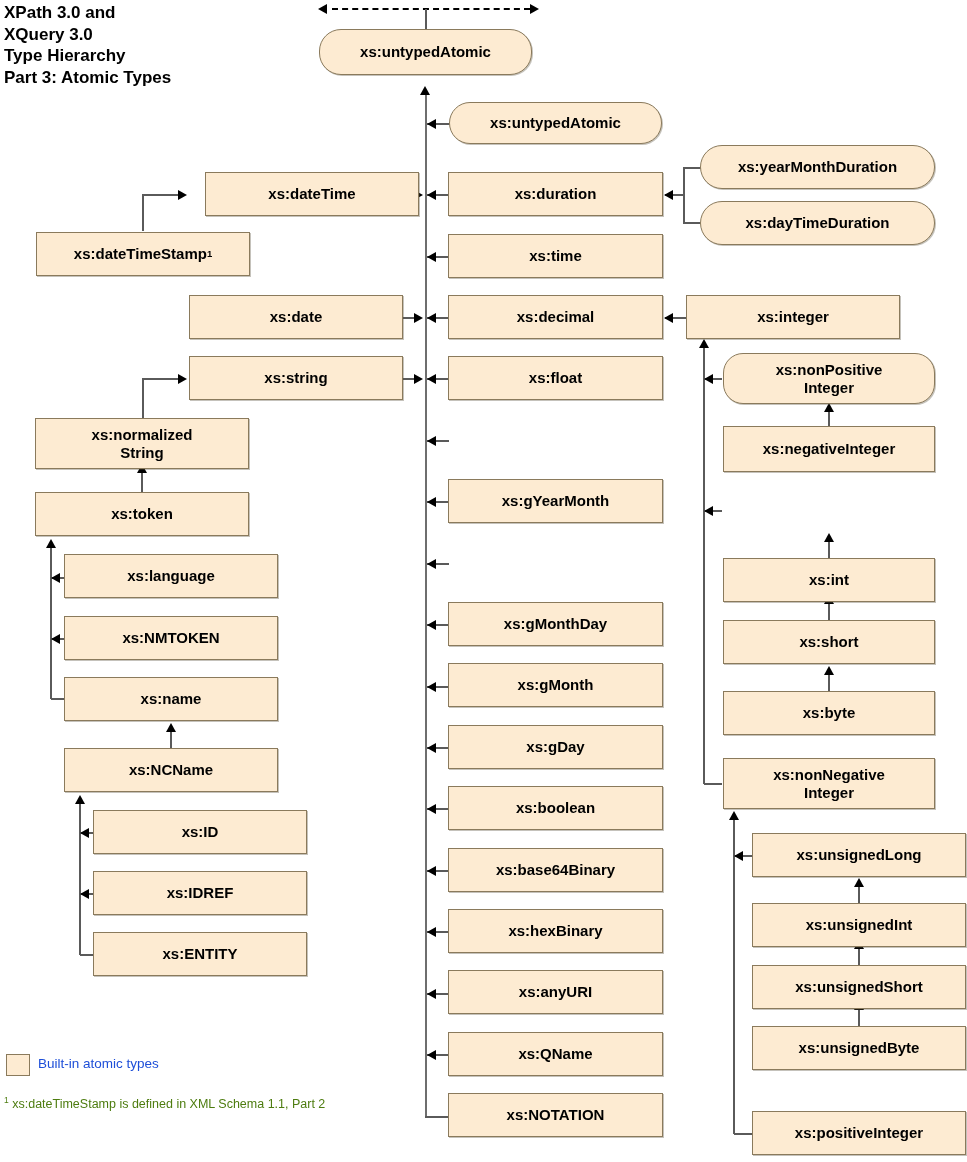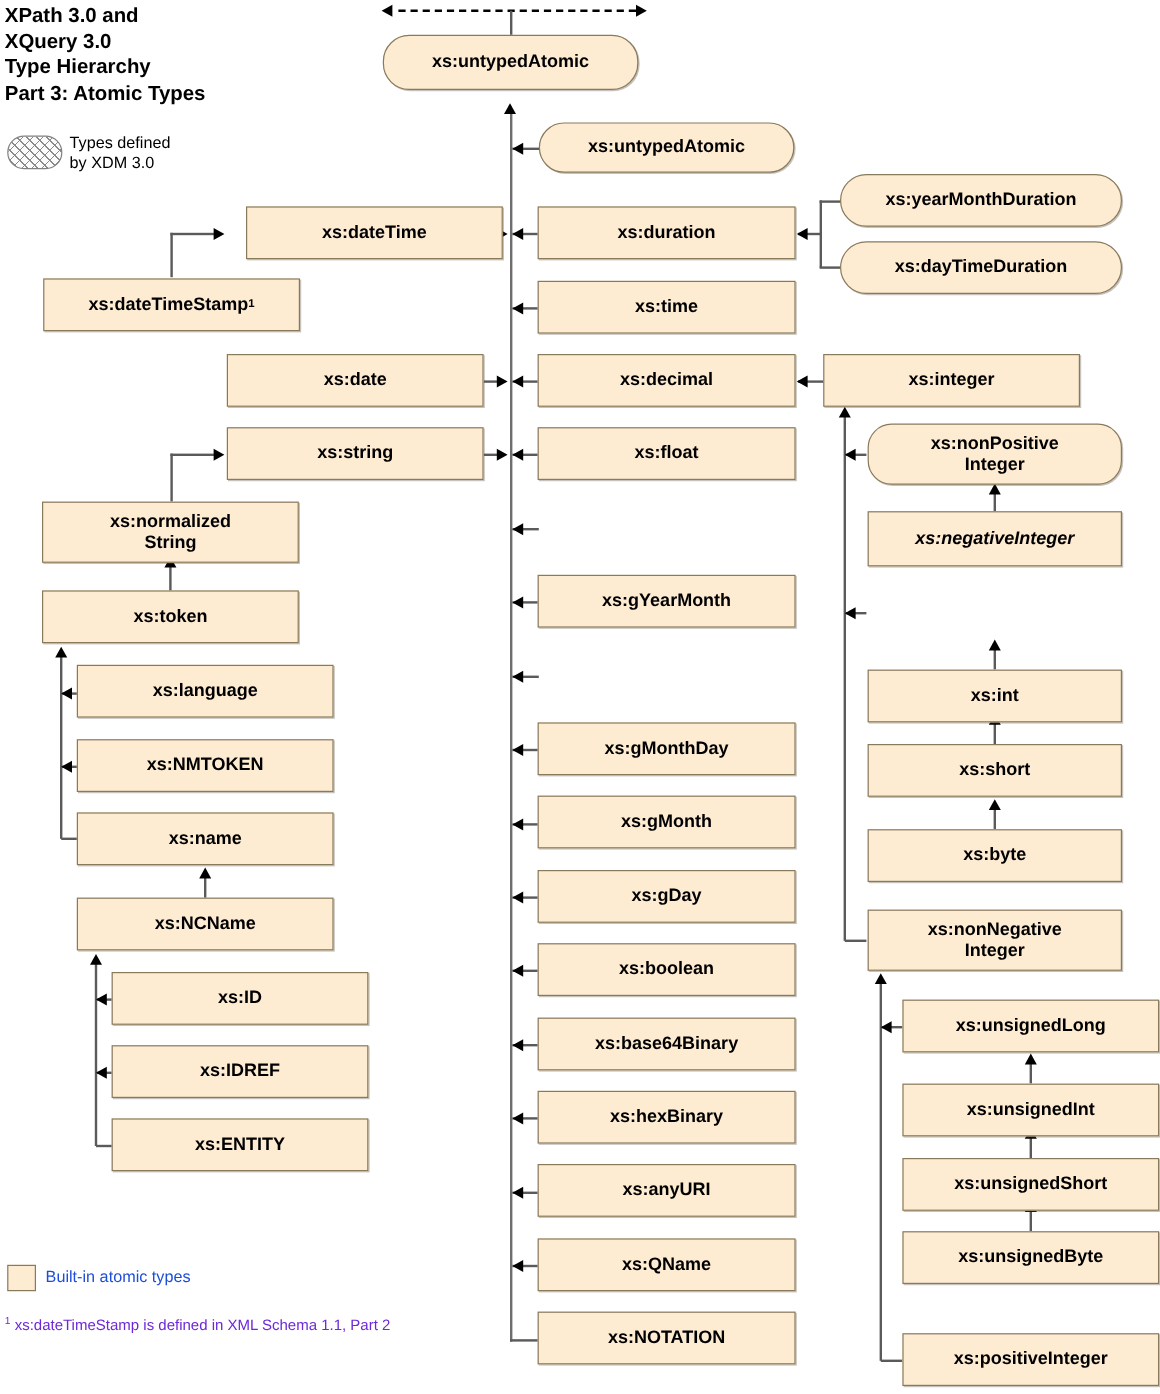--- a/index.html
+++ b/index.html
@@ -84,21 +84,21 @@
     font-size: 13.5px;
     color: #1d4ed8;
   }
   .footnote {
     position: absolute;
     left: 4px;
     top: 1092px;
     width: 420px;
     font-size: 12.5px;
     line-height: 17px;
-    color: #6d28d9;
+    color: #4d7c0f;
   }
   .footnote sup {
     font-size: 8.5px;
     vertical-align: super;
   }
   
   .node {
     position: absolute;
     box-sizing: border-box;
     background: #fdebd2;
@@ -164,25 +164,20 @@
 </head>
 <body>
 
 <div id="stage">
 
   <div class="title">XPath 3.0 and
 XQuery 3.0
 Type Hierarchy
 Part 3: Atomic Types</div>
 
-  <div class="legend-top">
-    <div class="legend-pill"></div>
-    <div class="legend-top-label">Types defined
-by XDM 3.0</div>
-  </div>
 
   <div class="dashed-h" style="left:332px; top:8px; width:198px;"></div>
   <div class="arr left" style="left:318px; top:3.5px;"></div>
   <div class="arr right" style="left:530px; top:3.5px;"></div>
 
   <div class="ln v" style="left:425px; top:9px; height:20px;"></div>
 
   <div class="ln trunk" style="left:424.5px; top:94px; height:1024px;"></div>
   <div class="arr up" style="left:420px; top:86px;"></div>
 
@@ -385,21 +380,21 @@
 
   <div class="node" style="left:448px; top:1032px; width:215px; height:44px;">xs:QName</div>
 
   <div class="node" style="left:448px; top:1093px; width:215px; height:44px;">xs:NOTATION</div>
 
   <div class="node" style="left:686px; top:295px; width:214px; height:44px;">xs:integer</div>
 
   <div class="node two-line" style="left:723px; top:353px; width:212px; height:51px;border-radius:20px;">xs:nonPositive
 Integer</div>
 
-  <div class="node" style="left:723px; top:426px; width:212px; height:46px;font-style:italic;">xs:negativeInteger</div>
+  <div class="node" style="left:723px; top:426px; width:212px; height:46px;">xs:negativeInteger</div>
 
 
   <div class="node" style="left:723px; top:558px; width:212px; height:44px;">xs:int</div>
 
   <div class="node" style="left:723px; top:620px; width:212px; height:44px;">xs:short</div>
 
   <div class="node" style="left:723px; top:691px; width:212px; height:44px;">xs:byte</div>
 
   <div class="node two-line" style="left:723px; top:758px; width:212px; height:51px;">xs:nonNegative
 Integer</div>

